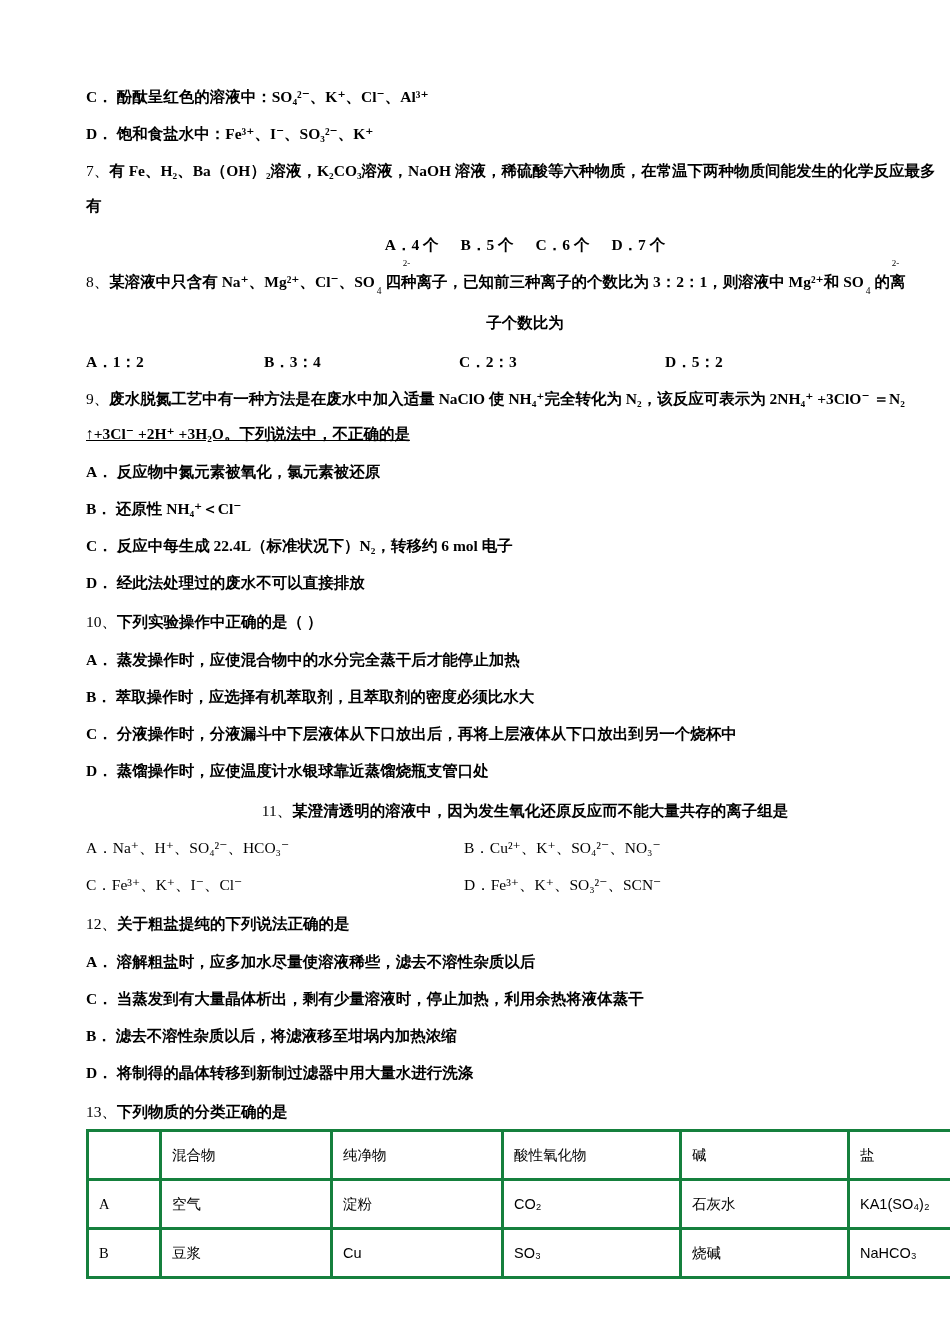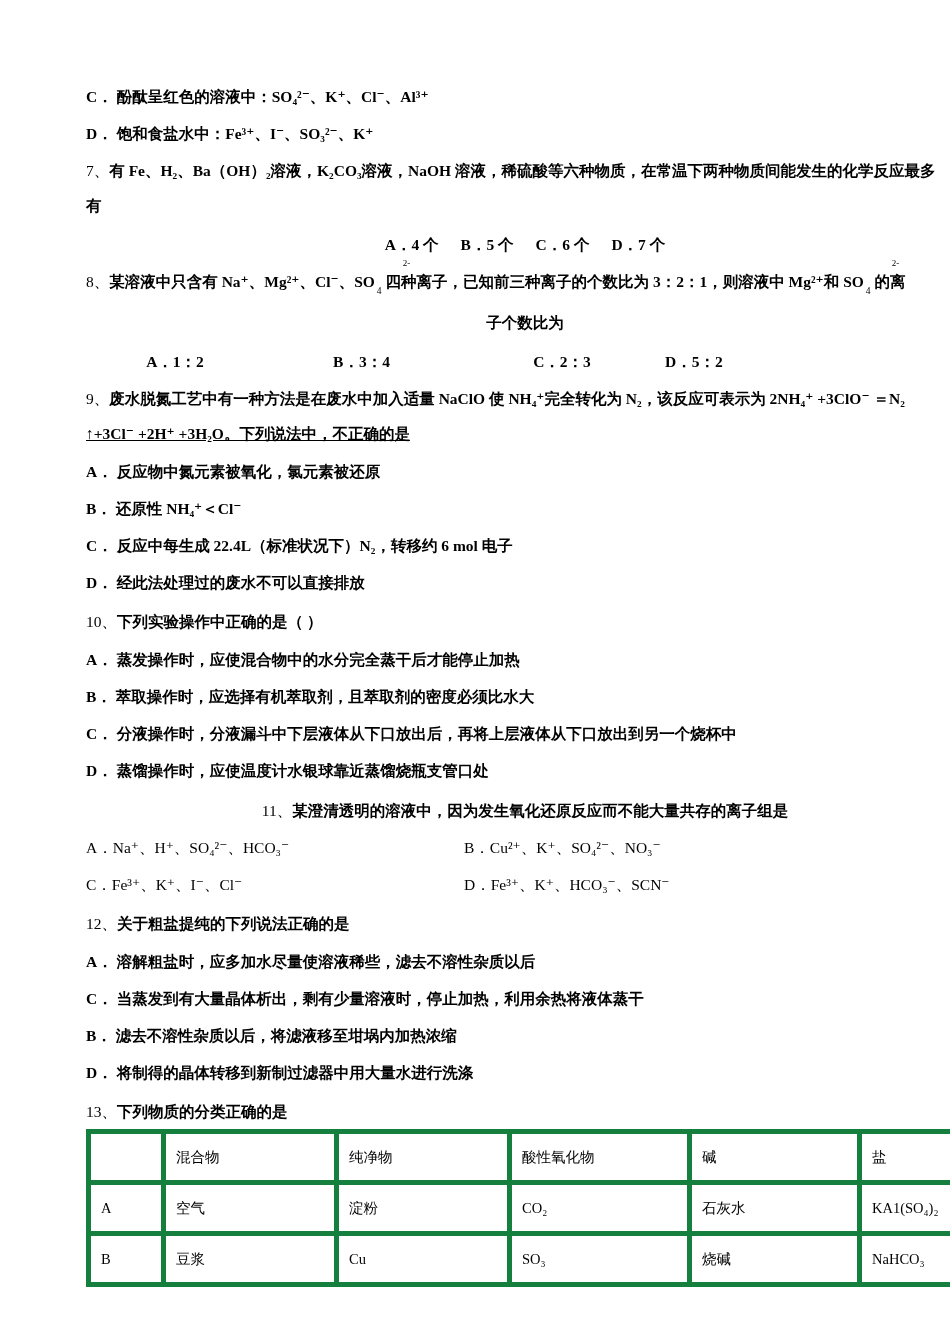--- a/index.html
+++ b/index.html
@@ -69,21 +69,21 @@
     margin-bottom: 16px;
     text-align: center;
   }
   .inline-opts .sp { display: inline-block; width: 22px; }
   .spread {
     display: flex;
     font-weight: bold;
     font-size: 15.5px;
     margin-bottom: 16px;
   }
-  .spread > span { flex: none; text-align: center; }
+  .spread > span { flex: none; }
   .spread .s0 { width: 178px; }
   .spread .s1 { width: 195px; }
   .spread .s2 { width: 206px; }
 
   
   .oddion {
     position: relative;
     display: inline-block;
     white-space: nowrap;
   }
@@ -105,35 +105,35 @@
   
   table.cls-table {
     border-collapse: collapse;
     width: 878px;
     table-layout: fixed;
     margin-top: 6px;
     font-family: "Liberation Serif", "DejaVu Serif", serif;
     font-size: 14px;
   }
   table.cls-table td {
-    border: 5px solid #15803d;
+    border: 3px solid #15803d;
     height: 46px;
     padding: 0 10px;
     vertical-align: middle;
     font-size: 14.5px;
     color: #000;
   }
   table.cls-table td.c-idx { width: 50px; }
   table.cls-table td.c-a { width: 148px; }
   table.cls-table td.c-b { width: 148px; }
   table.cls-table td.c-c { width: 155px; }
   table.cls-table td.c-d { width: 145px; }
   table.cls-table td.c-e { width: 175px; }
   .mono-chem {
-    font-family: Liberation Serif, serif;
+    font-family: Liberation Sans, sans-serif;
   }
 </style>
 </head>
 <body>
 
 <div class="page">
   <div class="content">
 
     <div class="opt">
       <span class="opt-label">C．</span><span>酚酞呈红色的溶液中：</span><span>SO₄²⁻、K⁺、Cl⁻、Al³⁺</span>
@@ -206,21 +206,21 @@
 
     <div class="qline" style="margin-bottom:16px;text-align:center;">
       <span class="stem-num">11、</span><span class="stem-body">某澄清透明的溶液中，因为发生氧化还原反应而不能大量共存的离子组是</span>
     </div>
     <div class="two-col">
       <span class="c1"><span>A．</span><span>Na⁺、H⁺、SO₄²⁻、HCO₃⁻</span></span>
         <span class="c2"><span>B．</span><span>Cu²⁺、K⁺、SO₄²⁻、NO₃⁻</span></span>
     </div>
     <div class="two-col" style="margin-bottom:18px;">
       <span class="c1"><span>C．</span><span>Fe³⁺、K⁺、I⁻、Cl⁻</span></span>
-        <span class="c2"><span>D．</span><span>Fe³⁺、K⁺、HCO₃⁻、SCN⁻</span></span>
+        <span class="c2"><span>D．</span><span>Fe³⁺、K⁺、SO₃²⁻、SCN⁻</span></span>
     </div>
 
     <div class="qline" style="margin-bottom:17px;">
       <span class="stem-num">12、</span><span class="stem-body">关于粗盐提纯的下列说法正确的是</span>
     </div>
     <div class="opt">
       <span class="opt-label">A．</span><span>溶解粗盐时，应多加水尽量使溶液稀些，滤去不溶性杂质以后</span>
     </div>
     <div class="opt">
       <span class="opt-label">C．</span><span>当蒸发到有大量晶体析出，剩有少量溶液时，停止加热，利用余热将液体蒸干</span>

